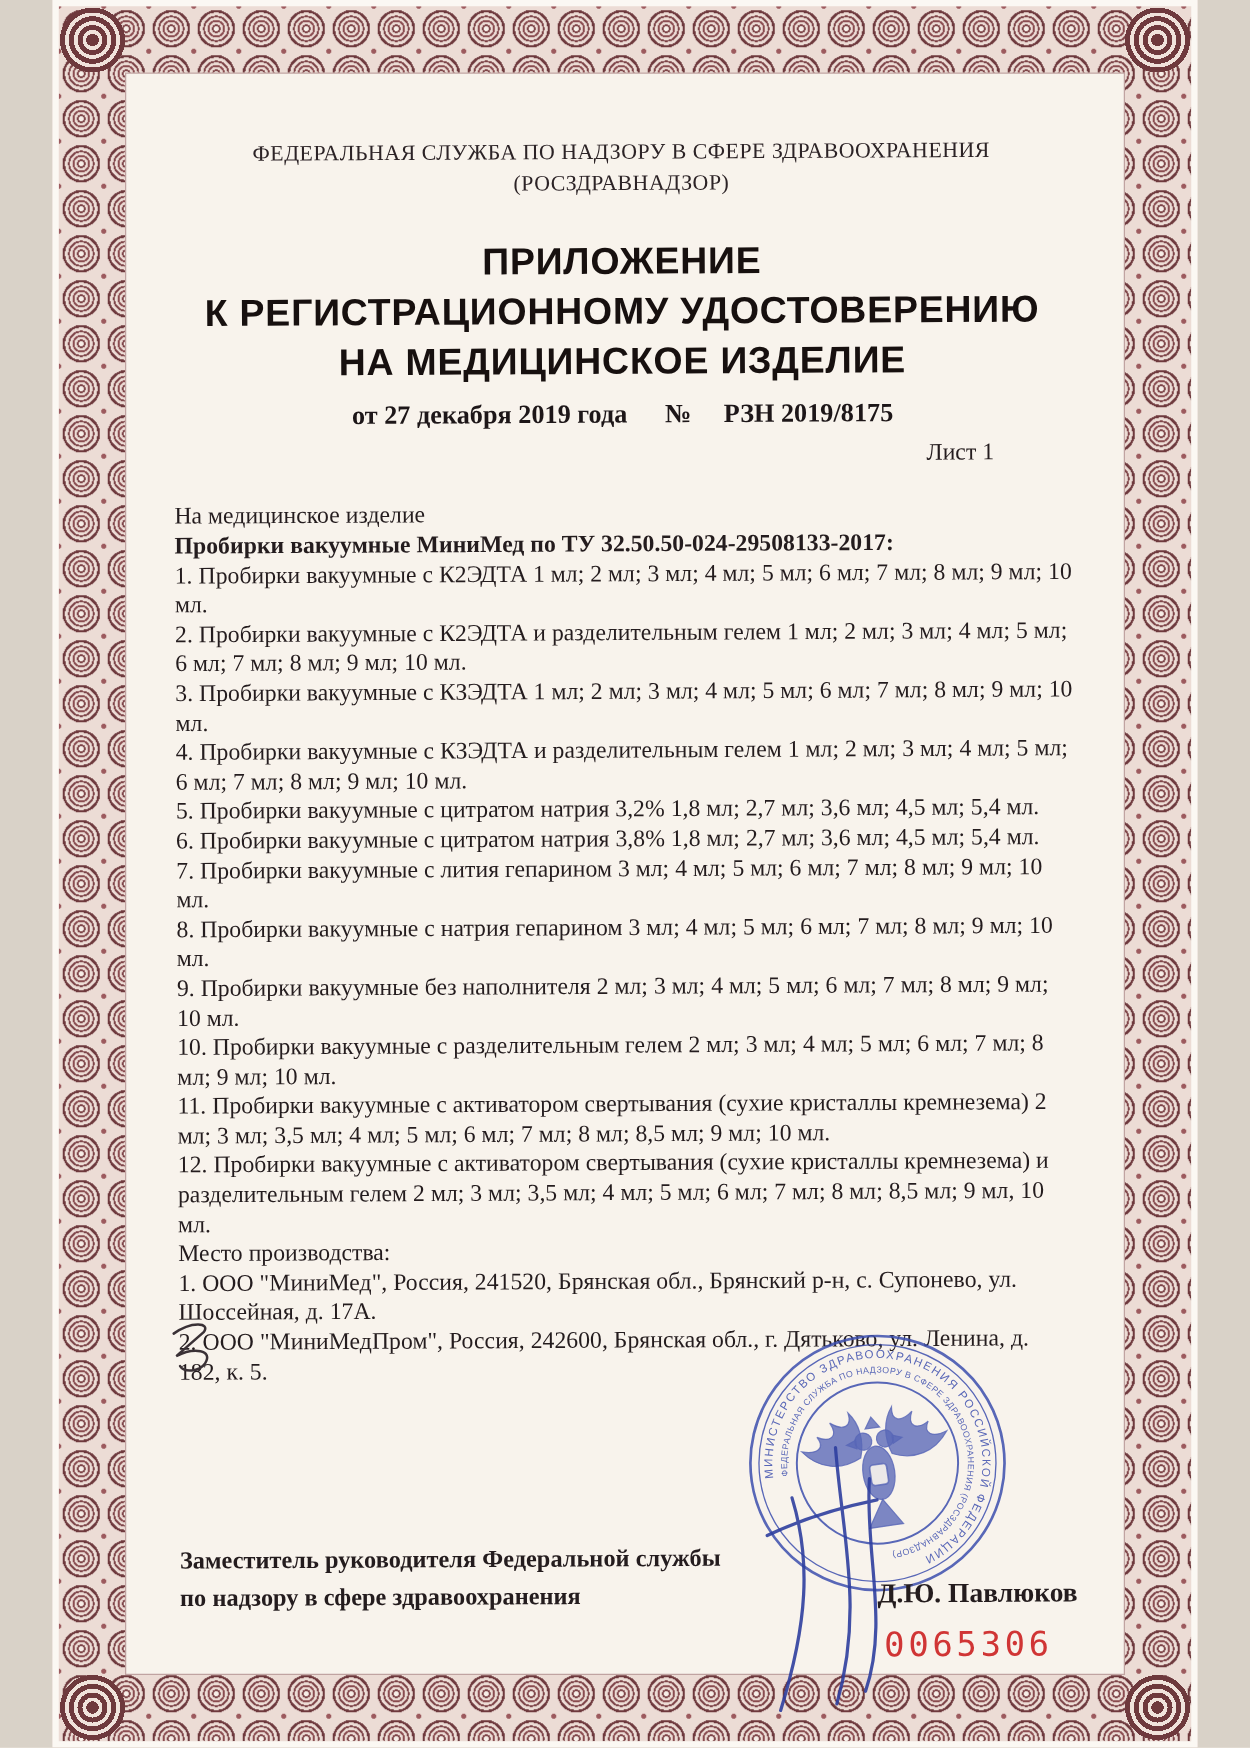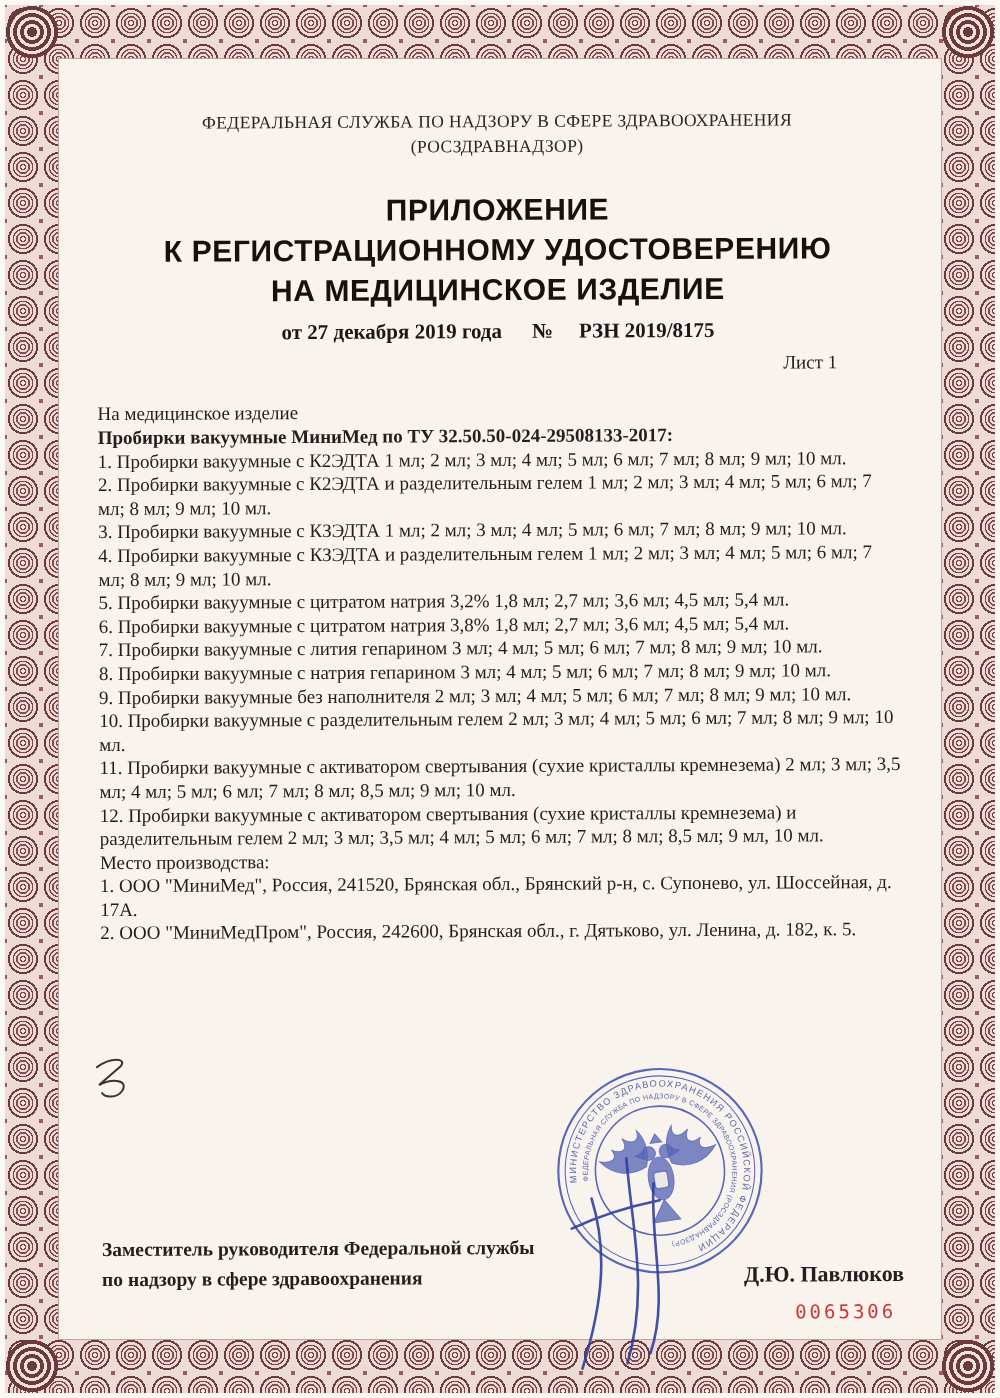--- a/index.html
+++ b/index.html
@@ -1,18 +1,18 @@
 <!DOCTYPE html>
 <html><head>
 <meta charset="utf-8">
 <style>
   html,body{margin:0;padding:0;background:#d9d2c8;}
   .page{
     position:relative;
-    width:1000px;height:1398px;
+    width:916px;height:1398px;
     margin:0 auto;
     box-sizing:border-box;
     border:5px solid #fbf8f3;
     background-color:#ecdcd5;
     background-image:
       
       radial-gradient(circle, #6e393d 0 5px, #f0e3dc 5px 8px, #6e393d 8px 12px, #f0e3dc 12px 15px, #6e393d 15px 19px, #f0e3dc 19px 22px, #6e393d 22px 26px, rgba(110,57,61,0) 26px),
       radial-gradient(circle, #6e393d 0 5px, #f0e3dc 5px 8px, #6e393d 8px 12px, #f0e3dc 12px 15px, #6e393d 15px 19px, #f0e3dc 19px 22px, #6e393d 22px 26px, rgba(110,57,61,0) 26px),
       radial-gradient(circle, #6e393d 0 5px, #f0e3dc 5px 8px, #6e393d 8px 12px, #f0e3dc 12px 15px, #6e393d 15px 19px, #f0e3dc 19px 22px, #6e393d 22px 26px, rgba(110,57,61,0) 26px),
       radial-gradient(circle, #6e393d 0 5px, #f0e3dc 5px 8px, #6e393d 8px 12px, #f0e3dc 12px 15px, #6e393d 15px 19px, #f0e3dc 19px 22px, #6e393d 22px 26px, rgba(110,57,61,0) 26px),
@@ -81,23 +81,23 @@
     position:absolute; left:40px; top:1174px;
     font-weight:bold;
     font-size:19.5px; line-height:30px;
   }
   .sign-name{
     position:absolute; right:40px; top:1204px;
     font-weight:bold;
     font-size:22px;
   }
   .serial{
-    position:absolute; right:48px; top:1243px;
+    position:absolute; right:60px; top:1243px;
     font-family:"DejaVu Sans Mono", monospace;
-    font-size:19px; letter-spacing:3px;
+    font-size:27px; letter-spacing:3px;
     color:#d03535;
   }
   .stamp{
     position:absolute; left:491px; top:1005px;
     width:215px; height:215px;
     opacity:0.85;
     transform:rotate(-8deg);
   }
   .signature-svg{
     position:absolute; left:470px; top:1030px;

